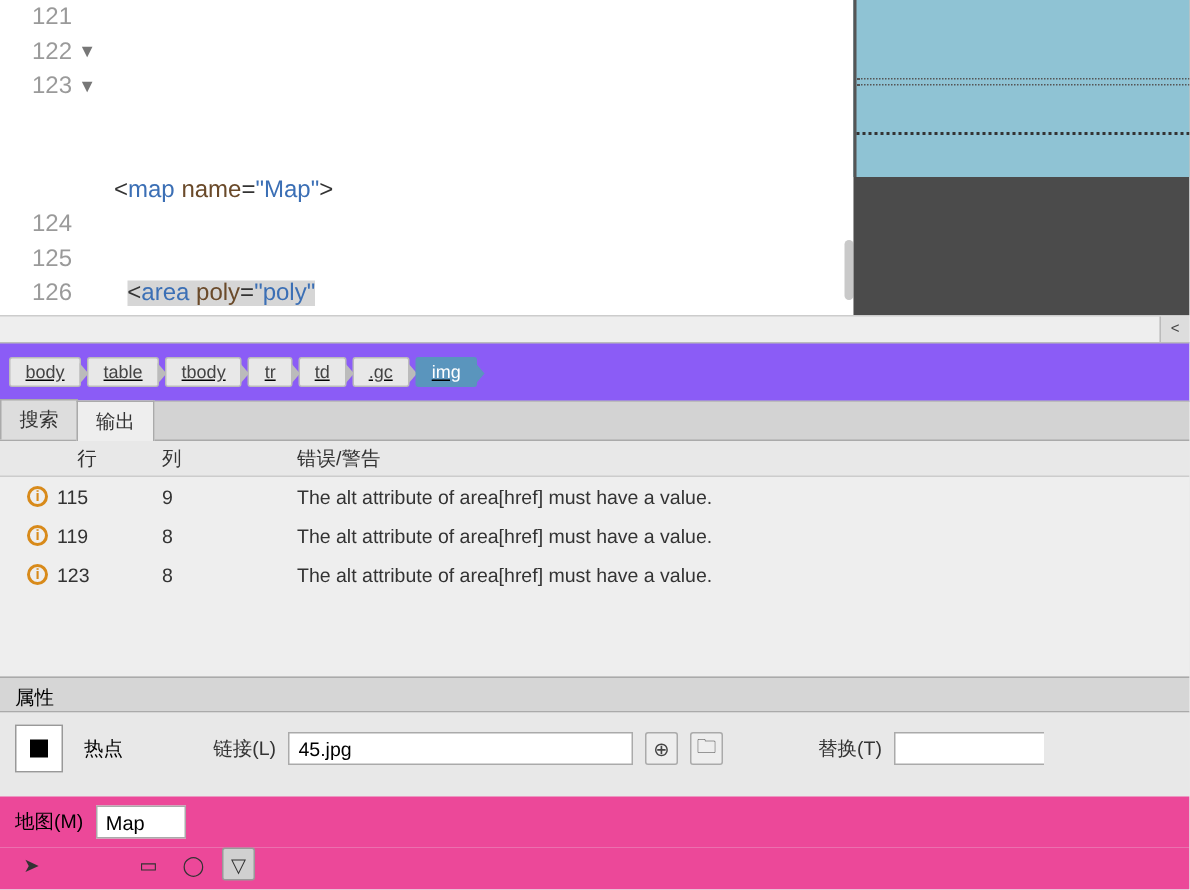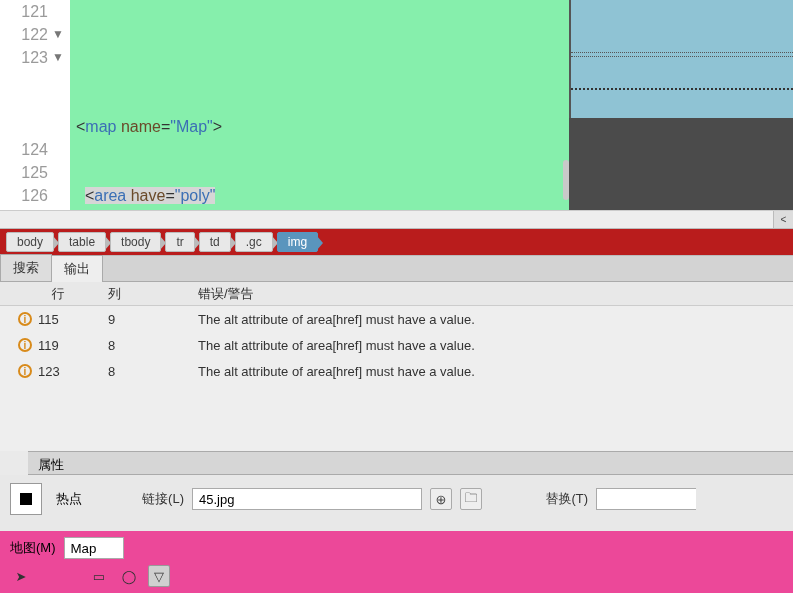--- a/index.html
+++ b/index.html
@@ -1,19 +1,19 @@
 <!DOCTYPE html>
 <html><head>
 <meta charset="utf-8">
 <style>
 * { margin: 0; padding: 0; box-sizing: border-box; font-family: "Segoe UI", Arial, sans-serif; }
 body { width: 793px; height: 593px; overflow: hidden; background: #eaeaea; display: flex; flex-direction: column; font-size: 13px; }
 
 .top { display: flex; height: 210px; }
-.code-area { flex: 1; background: #86efac; display: flex; font-family: Consolas, monospace; font-size: 16px; line-height: 23px; overflow: hidden; position: relative; }
+.code-area { flex: 1; background: #ffffff; display: flex; font-family: Consolas, monospace; font-size: 16px; line-height: 23px; overflow: hidden; position: relative; }
 .gutter { width: 70px; background: #fff; color: #9a9a9a; text-align: right; padding-right: 6px; user-select: none; }
 .gutter .ln { display: flex; justify-content: flex-end; align-items: center; height: 23px; }
 .gutter .arrow { color: #777; font-size: 12px; margin-left: 4px; width: 12px; }
 .code { flex: 1; white-space: pre; color: #333; padding-left: 6px; }
 .code .row { height: 23px; }
 .tag { color: #3b6fb5; }
 .attr { color: #6a4a2a; }
 .str { color: #3b6fb5; }
 .punct { color: #333; }
 .hl { background: #d6d6d6; }
@@ -22,21 +22,21 @@
 .preview { width: 224px; background: #4b4b4b; position: relative; }
 .prev-shape { position: absolute; left: 0; top: 0; right: 0; height: 118px; background: #8fc3d4; border-left: 2px solid #555; }
 .prev-divider-main { position: absolute; left: 0; right: 0; top: 88px; height: 3px; border-top: 2px dotted #333; }
 .prev-thin1 { position: absolute; left: 0; right: 0; top: 52px; height: 1px; border-top: 1px dotted #555; }
 .prev-thin2 { position: absolute; left: 0; right: 0; top: 56px; height: 1px; border-top: 1px dotted #555; }
 
 .hscroll { height: 18px; background: #eee; border-top: 1px solid #ccc; display: flex; }
 .hscroll .left { flex: 1; }
 .hscroll .arrowbtn { width: 20px; background: #ddd; border-left: 1px solid #bbb; display:flex; align-items:center; justify-content:center; font-size:10px; color:#444; }
 
-.breadcrumbs { height: 28px; background: #b91c1c; display: flex; align-items: center; padding: 0 6px; gap: 4px; border-top: 1px solid #bbb; border-bottom: 1px solid #bbb; }
+.breadcrumbs { height: 40px; background: #8b5cf6; display: flex; align-items: center; padding: 0 6px; gap: 4px; border-top: 1px solid #bbb; border-bottom: 1px solid #bbb; text-decoration: underline; }
 .crumb { background: #e8e8e8; border: 1px solid #bbb; border-radius: 2px; padding: 2px 10px; font-size: 12px; color: #444; position: relative; }
 .crumb::after { content: ""; position: absolute; right: -6px; top: 3px; border-top: 7px solid transparent; border-bottom: 7px solid transparent; border-left: 6px solid #bbb; }
 .crumb.active { background: #5a95bd; color: #fff; border-color: #5a95bd; }
 .crumb.active::after { border-left-color: #5a95bd; }
 
 .tabs { height: 26px; background: #d3d3d3; display: flex; align-items: flex-end; border-bottom: 1px solid #aaa; }
 .tab { padding: 4px 12px; font-size: 13px; color: #333; border: 1px solid #aaa; border-bottom: none; background: #ddd; margin-right: -1px; }
 .tab.active { background: #eee; position: relative; top: 1px; text-align: center; }
 
 .output-header { height: 24px; background: #e8e8e8; display: flex; align-items: center; padding-left: 8px; color: #333; border-bottom: 1px solid #ccc; }
@@ -45,21 +45,21 @@
 .output-header .col-msg { flex: 1; padding-left: 10px; }
 
 .output-body { flex: 1; background: #eee; overflow: auto; }
 .orow { display: flex; align-items: center; height: 26px; padding-left: 8px; color: #333; }
 .orow .icon { width: 30px; display: flex; justify-content: flex-end; padding-right: 6px; }
 .warn-icon { width: 14px; height: 14px; border-radius: 50%; border: 2px solid #d88a1a; display: flex; align-items: center; justify-content: center; color: #d88a1a; font-size: 10px; font-weight: bold; }
 .orow .col-row { width: 70px; text-align: left; }
 .orow .col-col { width: 80px; text-align: left; }
 .orow .col-msg { flex: 1; padding-left: 10px; }
 
-.panel-title { height: 24px; background: #d6d6d6; border-top: 1px solid #aaa; border-bottom: 1px solid #aaa; padding: 4px 10px; font-size: 13px; margin-left: 28px; }
+.panel-title { height: 24px; background: #d6d6d6; border-top: 1px solid #aaa; border-bottom: 1px solid #aaa; padding: 4px 10px; font-size: 13px; }
 
 .props { background: #e8e8e8; padding: 8px 10px 10px 10px; }
 .prow { display: flex; align-items: center; margin-bottom: 6px; gap: 8px; }
 .swatch { width: 32px; height: 32px; border: 1px solid #999; background: #fff; display: flex; align-items: center; justify-content: center; margin-right: 6px; }
 .swatch-inner { width: 12px; height: 12px; background: #000; }
 .plabel { width: 60px; text-align: right; color: #333; }
 .pinput { border: 1px solid #aaa; background: #fff; height: 22px; padding: 0 6px; font-size: 13px; }
 .iconbtn { width: 22px; height: 22px; border: 1px solid #aaa; background: #eee; display: flex; align-items: center; justify-content: center; font-size: 13px; color: #444; border-radius: 2px; }
 .replace-input { border: 1px solid #aaa; border-right: none; background: #fff; height: 22px; width: 100px; }
 
@@ -110,21 +110,21 @@
           <span class="arrow"></span>
         </div>
       <div class="ln">
           <span>127</span>
           <span class="arrow"></span>
         </div>
     </div>
     <div class="code">
       <div class="row"></div>
       <div class="row"><span class="punct">&lt;</span><span class="tag">map</span> <span class="attr">name</span><span class="punct">=</span><span class="str">"Map"</span><span class="punct">&gt;</span></div>
-      <div class="row">  <span class="hl"><span class="punct">&lt;</span><span class="tag">area</span> <span class="attr">have</span><span class="punct">=</span><span class="str">"poly"</span></span></div>
+      <div class="row">  <span class="hl"><span class="punct">&lt;</span><span class="tag">area</span> <span class="attr">poly</span><span class="punct">=</span><span class="str">"poly"</span></span></div>
       
       
       
       
       
       
       
     </div>
     <div class="code-scroll-hint"></div>
   </div>

